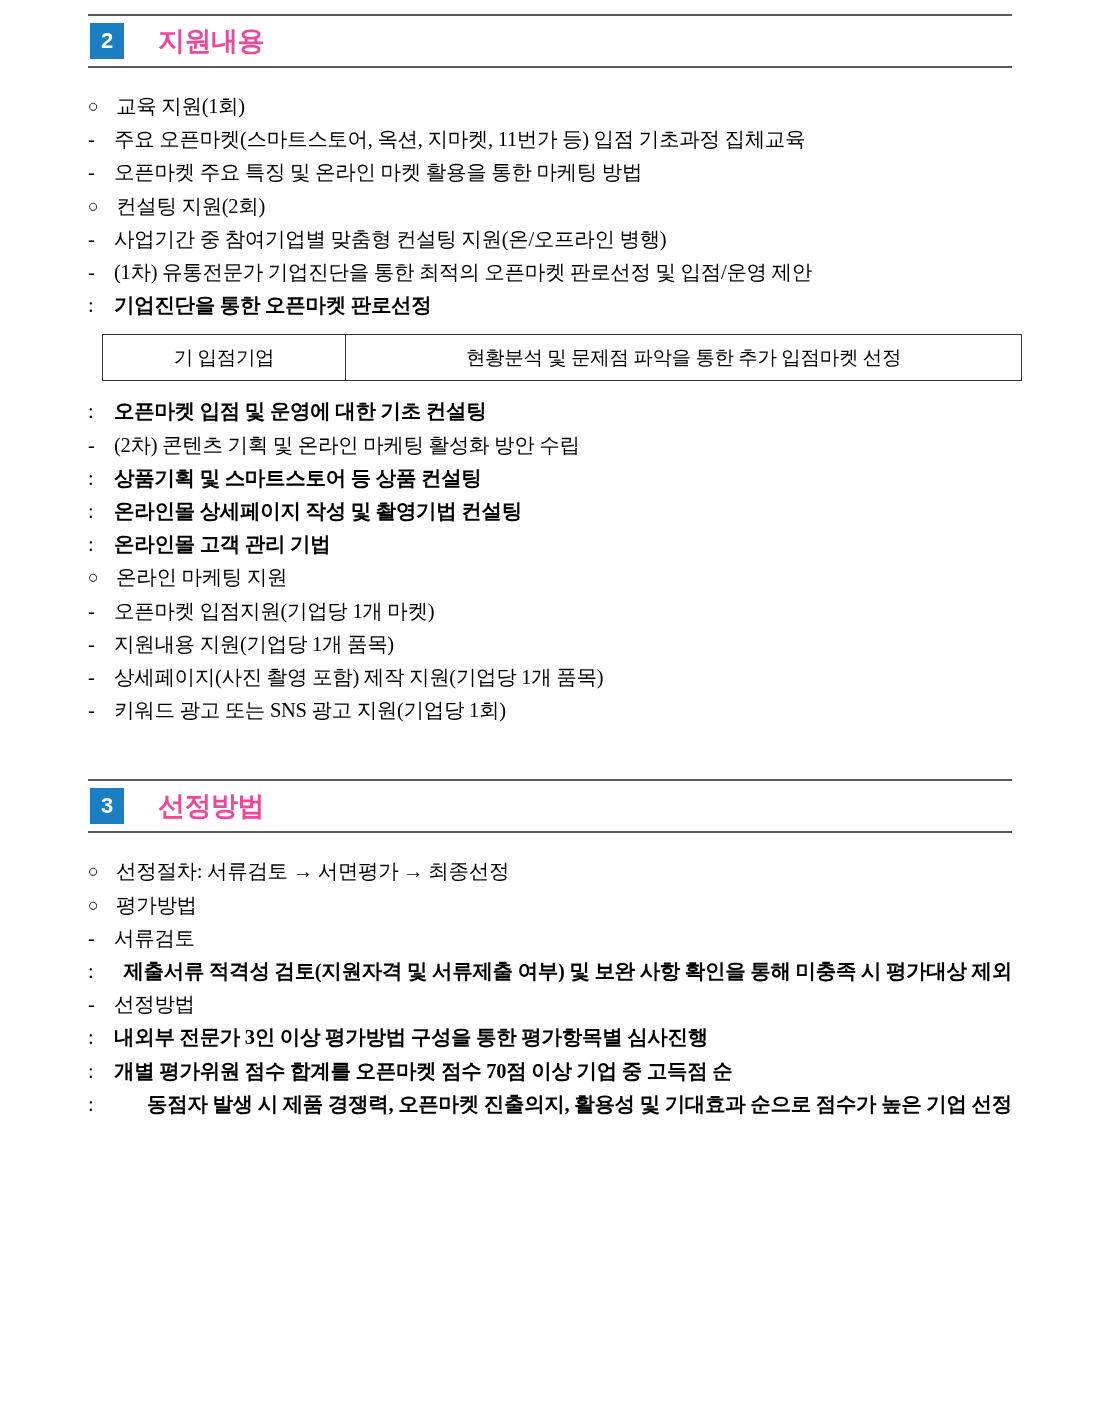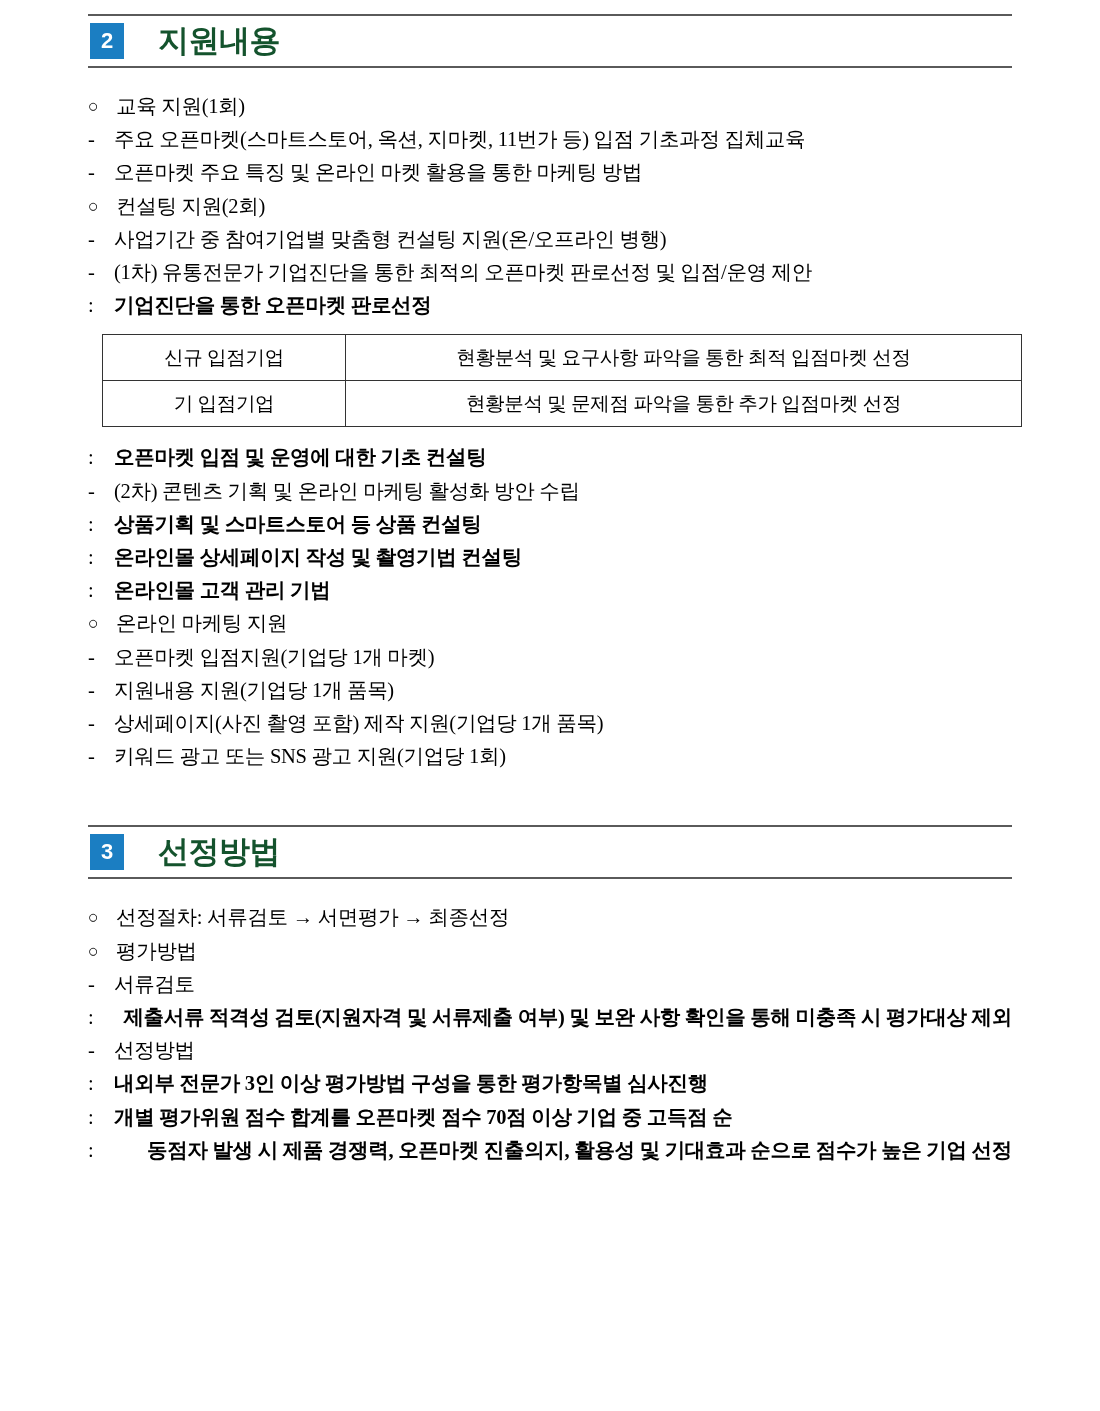--- a/index.html
+++ b/index.html
@@ -49,24 +49,24 @@
     font-weight: bold;
     font-size: 22px;
     display: flex;
     align-items: center;
     justify-content: center;
     margin-left: 2px;
   }
   .sec-title {
     font-family: "Liberation Sans", sans-serif;
     font-weight: bold;
-    font-size: 31px;
+    font-size: 27px;
     letter-spacing: -0.5px;
     margin-left: 34px;
-    color: #14532d;
+    color: #ec4899;
   }
 
   
   ul.lines {
     list-style: none;
     margin: 0;
     padding: 0;
   }
   li.line {
     display: flex;
@@ -154,24 +154,20 @@
         </li>
         <li class="line lvl2">
           <span class="marker">:</span>
           <span class="txt">기업진단을 통한 오픈마켓 판로선정</span>
         </li>
       </ul>
 
       <table class="simple">
         <tbody>
           <tr>
-            <td class="c1">신규 입점기업</td>
-            <td>현황분석 및 요구사항 파악을 통한 최적 입점마켓 선정</td>
-          </tr>
-          <tr>
             <td class="c1">기 입점기업</td>
             <td>현황분석 및 문제점 파악을 통한 추가 입점마켓 선정</td>
           </tr>
         </tbody>
       </table>
 
       <ul class="lines">
         <li class="line lvl2">
           <span class="marker">:</span>
           <span class="txt">오픈마켓 입점 및 운영에 대한 기초 컨설팅</span>

